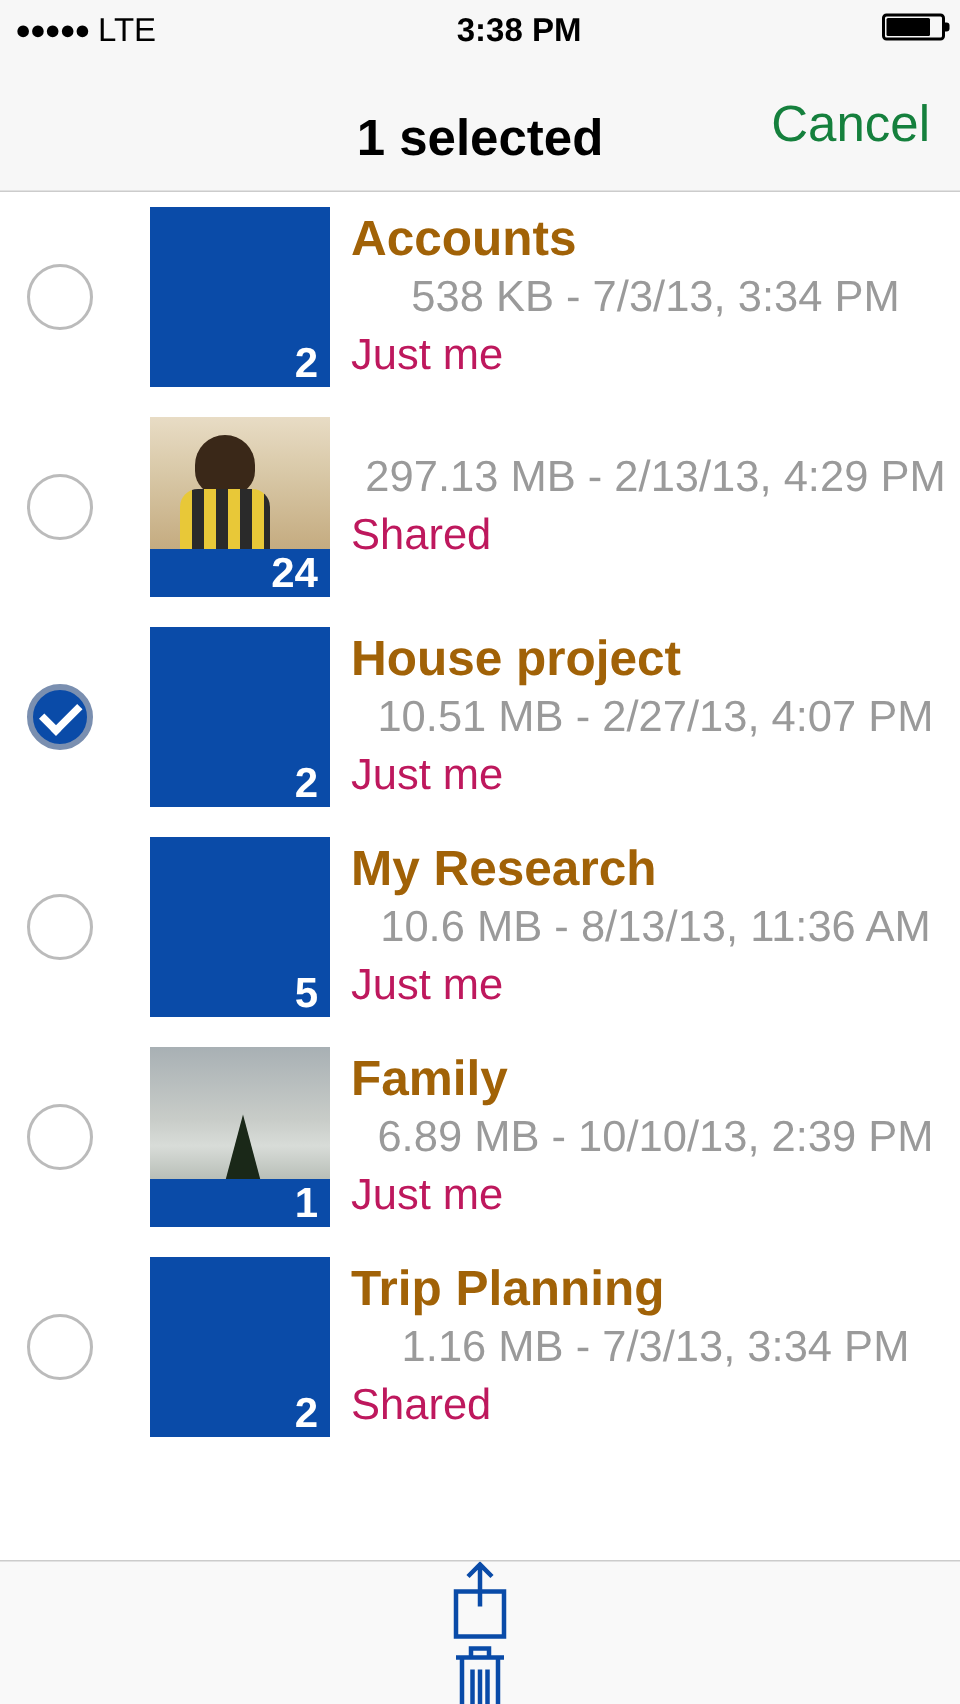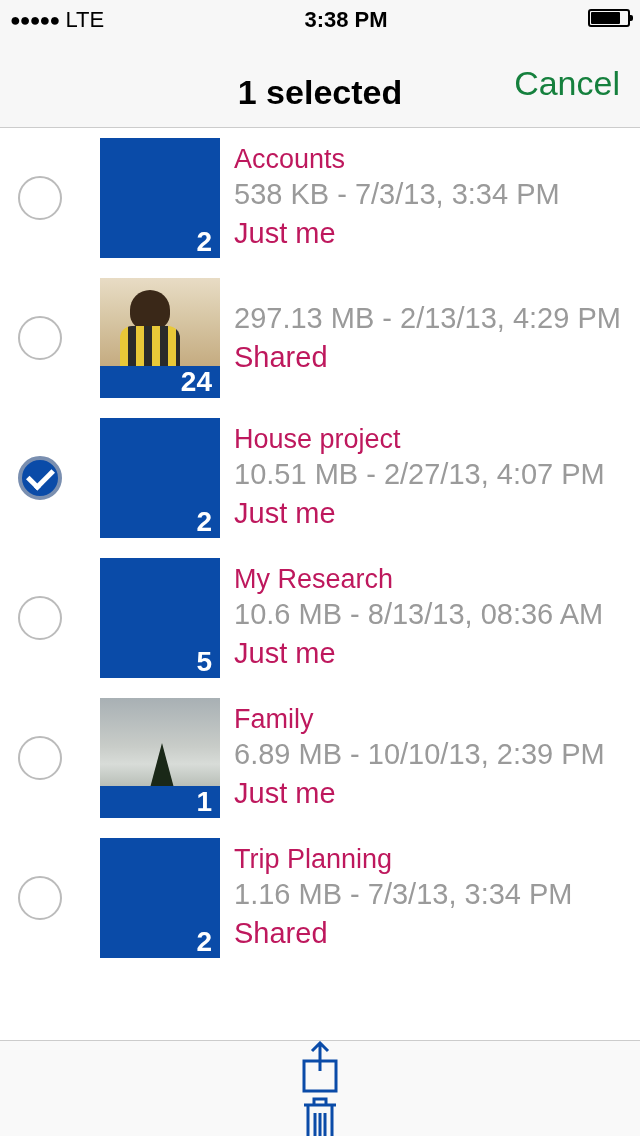--- a/index.html
+++ b/index.html
@@ -134,31 +134,32 @@
       align-items: center;
       justify-content: flex-end;
       padding-right: 8px;
     }
     .info {
       margin-left: 14px;
       flex: 1;
       overflow: hidden;
     }
     .title {
-      font-size: 27px;
-      font-weight: 400;
-      color: #be185d;
+      font-size: 33px;
+      font-weight: 700;
+      color: #a16207;
       line-height: 1.2;
       white-space: nowrap;
     }
     .meta {
       font-size: 29px;
       color: #9a9a9a;
       line-height: 1.35;
       white-space: nowrap;
+      text-align: center;
     }
     .sharing {
       font-size: 29px;
       color: #be185d;
       line-height: 1.35;
     }
     .toolbar {
       position: absolute;
       bottom: 0;
       left: 0;
@@ -277,21 +278,21 @@
         <div class="sharing">Just me</div>
       </div>
     </div>
     <div class="row">
       <div class="checkbox"></div>
       <div class="thumb">
         <div class="thumb-band">5</div>
       </div>
       <div class="info">
         <div class="title">My Research</div>
-        <div class="meta">10.6 MB - 8/13/13, 08:36 AM</div>
+        <div class="meta">10.6 MB - 8/13/13, 11:36 AM</div>
         <div class="sharing">Just me</div>
       </div>
     </div>
     <div class="row">
       <div class="checkbox"></div>
       <div class="thumb">
         <div class="thumb-img photo-tree"></div>
         <div class="thumb-band">1</div>
       </div>
       <div class="info">

